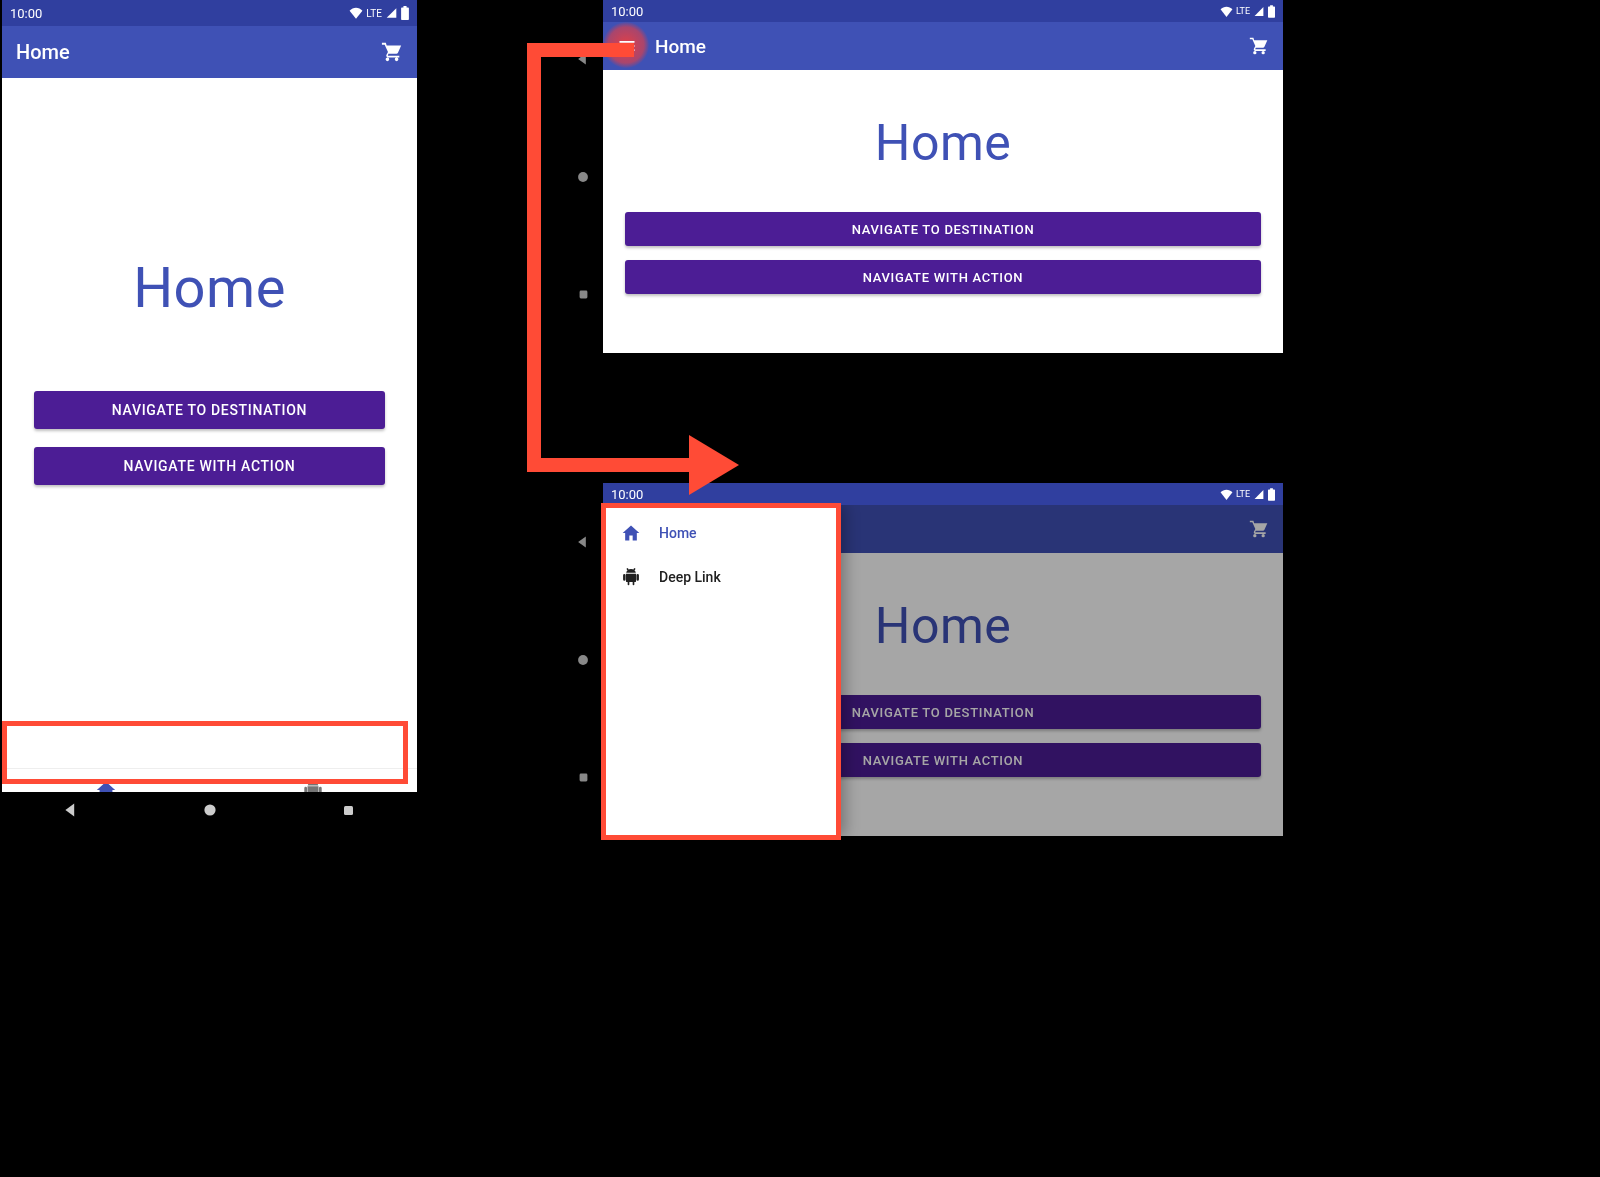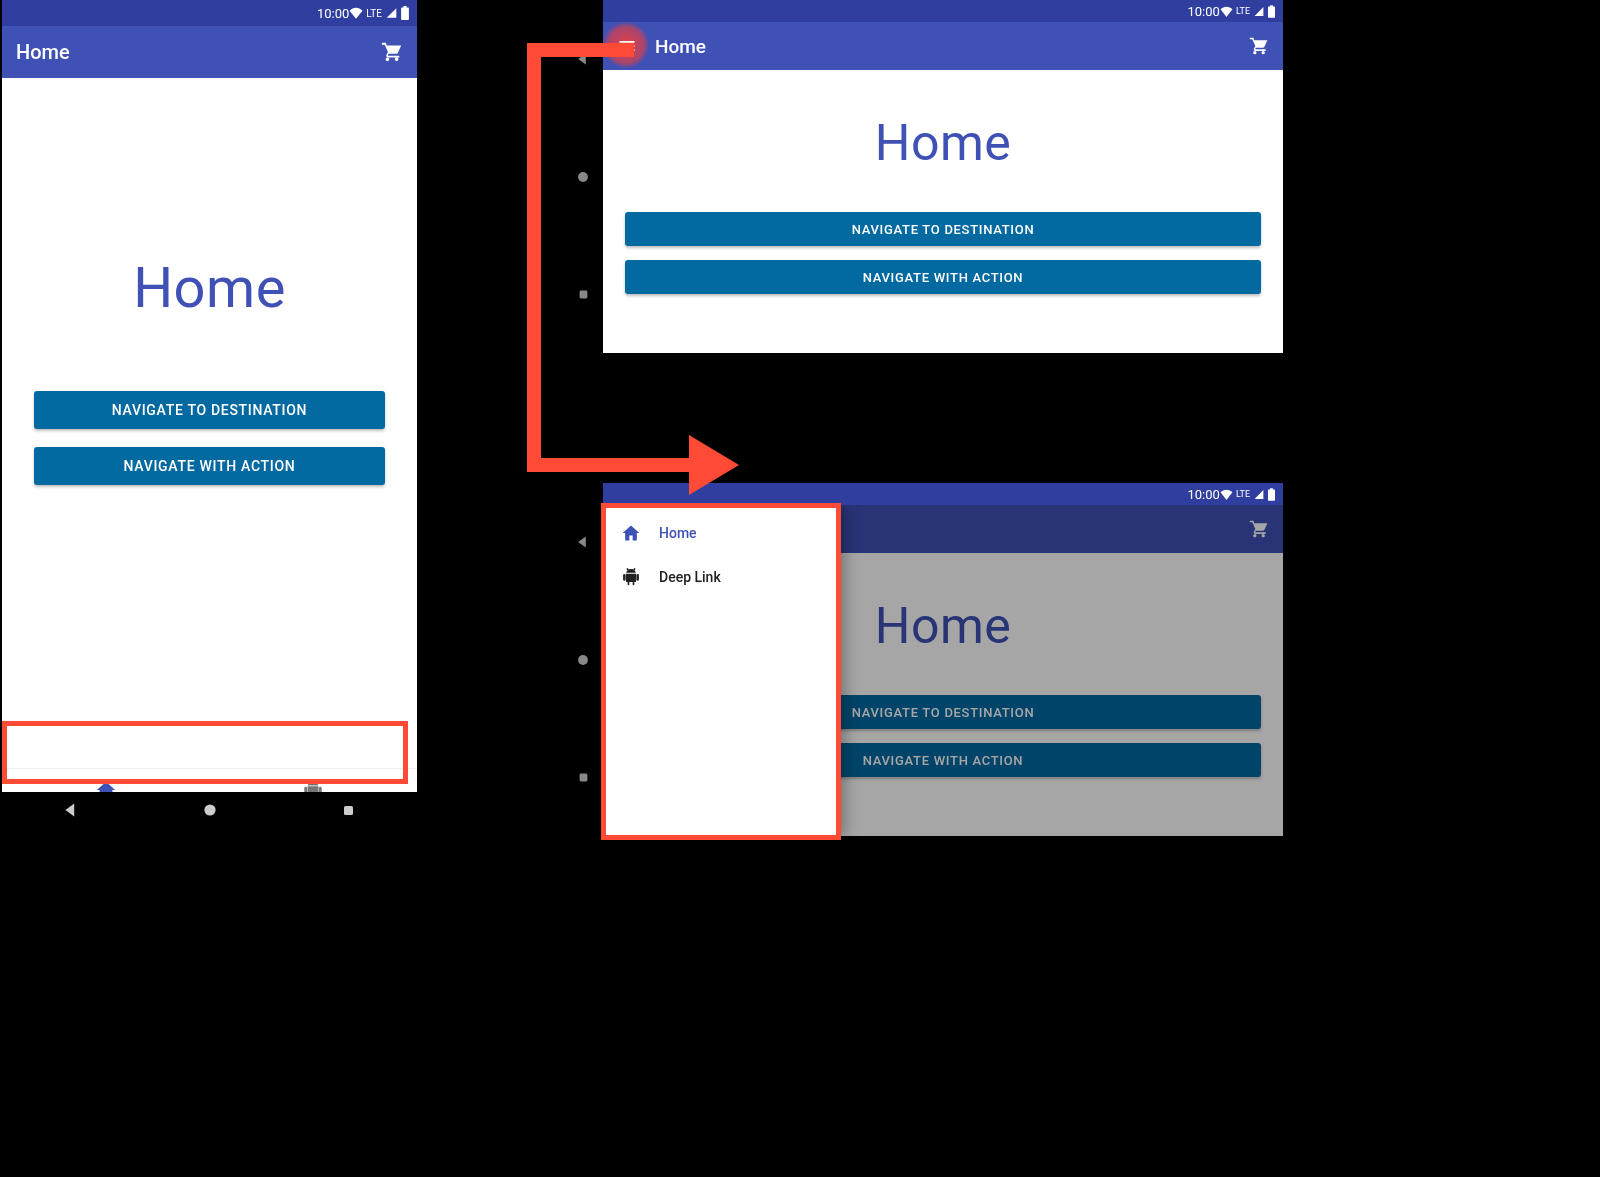--- a/index.html
+++ b/index.html
@@ -17,21 +17,21 @@
     background: #fff;
     display: flex;
     flex-direction: column;
     box-shadow: 0 0 0 1px rgba(0,0,0,0.1);
   }
   .statusbar {
     background: #303F9F;
     color: #fff;
     display: flex;
     align-items: center;
-    justify-content: flex-end;
+    justify-content: space-between;
     font-size: 13px;
     padding: 0 8px;
   }
   .statusbar .right { display:flex; align-items:center; gap:3px; }
   .appbar {
     background: #3F51B5;
     color: #fff;
     display: flex;
     align-items: center;
     padding: 0 14px;
@@ -49,21 +49,21 @@
     flex-direction: column;
     align-items: center;
   }
   .home-title {
     color: #3F51B5;
     font-size: 56px;
     font-weight: 400;
     letter-spacing: 0.5px;
   }
   .mat-button {
-    background: #0369a1;
+    background: #4c1d95;
     color: #fff;
     font-size: 14px;
     font-weight: 500;
     letter-spacing: 0.7px;
     border-radius: 3px;
     display: flex;
     align-items: center;
     justify-content: center;
     box-shadow: 0 2px 3px rgba(0,0,0,0.25);
   }

